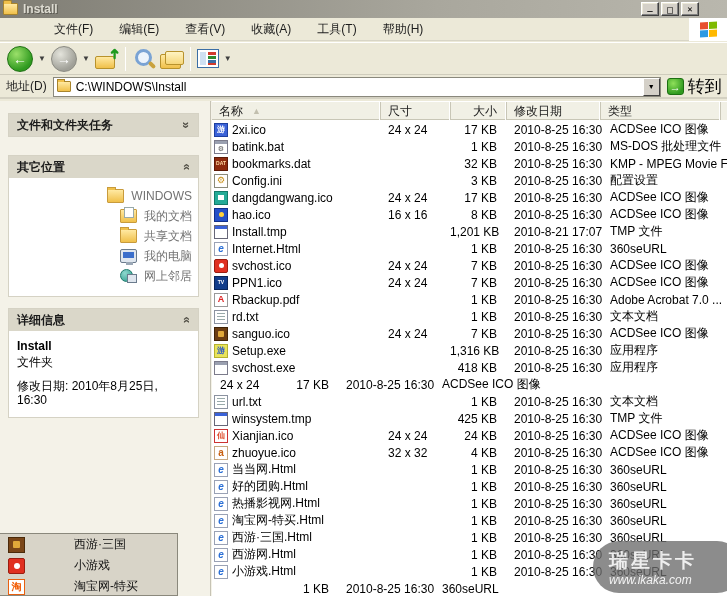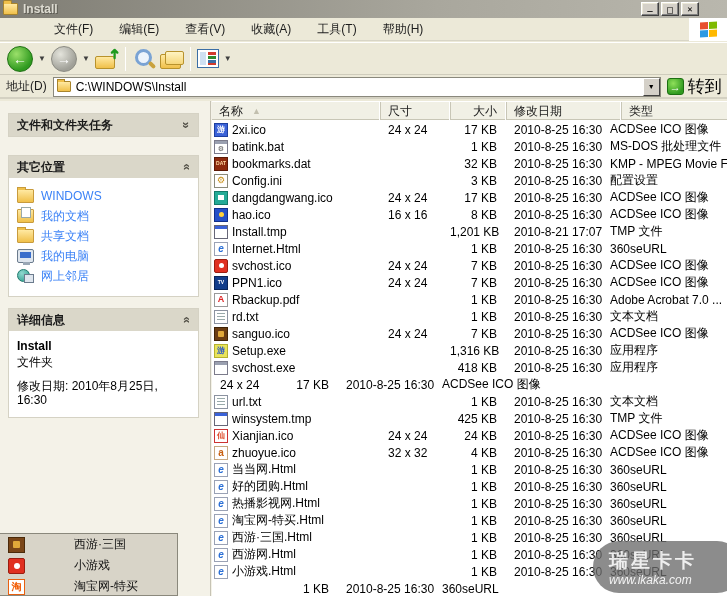--- a/index.html
+++ b/index.html
@@ -99,21 +99,21 @@
   .panel{position:absolute;left:8px;width:191px;background:#fff;border:1px solid #d5d2c4;}
   .panel-hd{height:22px;background:#dad7c9;display:flex;align-items:center;
     justify-content:space-between;padding:0 8px;font-weight:bold;color:#1a1a1a;}
   .chev{font-weight:bold;color:#55534a;font-size:12px;display:inline-block;}
   .chev-down{transform:rotate(90deg);}
   .chev-up{transform:rotate(-90deg);}
   .panel-tasks{top:12px;}
   .panel-places{top:54px;}
   .panel-details{top:207px;}
   .panel-body{padding:8px 6px 10px 8px;}
-  .place-item{display:flex;align-items:center;height:20px;color:#3b82f6;cursor:default;}
+  .place-item{display:flex;align-items:center;height:20px;color:#737373;cursor:default;justify-content:flex-end;}
   .si{width:17px;height:14px;position:relative;flex:none;margin-right:7px;}
   .si-folder,.si-shared{background:linear-gradient(#ffe9a2,#f0c04a);border:1px solid #c89b3c;border-radius:1px;}
   .si-folder::before,.si-shared::before{content:"";position:absolute;left:-1px;top:-3px;width:7px;height:2px;
     background:#f0c04a;border:1px solid #c89b3c;border-bottom:none;}
   .si-docs{background:linear-gradient(#ffe9a2,#f0c04a);border:1px solid #c89b3c;border-radius:1px;}
   .si-docs::after{content:"";position:absolute;left:3px;top:-3px;width:8px;height:9px;background:#fff;border:1px solid #9aa;}
   .si-computer{background:#dfe6ee;border:1px solid #6b7b8d;border-radius:2px;}
   .si-computer::before{content:"";position:absolute;left:2px;top:2px;right:2px;bottom:4px;background:#3a6ecb;}
   .si-computer::after{content:"";position:absolute;left:5px;bottom:-3px;width:7px;height:3px;background:#9aa7b5;}
   .si-network{background:transparent;}
@@ -333,21 +333,21 @@
           <div class="hcell name" style="width: 169px;">
             <span>名称</span>
             <span class="sort-arrow">▲</span>
           </div>
           <div class="hcell dim" style="width: 70px;">
             <span>尺寸</span>
           </div>
           <div class="hcell size" style="width: 56px;">
             <span>大小</span>
           </div>
-          <div class="hcell modified" style="width: 115px;">
+          <div class="hcell modified" style="width: 94px;">
             <span>修改日期</span>
           </div>
           <div class="hcell type" style="width: 120px;">
             <span>类型</span>
           </div>
         </div>
       <div class="rows">
           <div class="row">
             <span class="c name">
               <span class="fi fi-game"></span>

